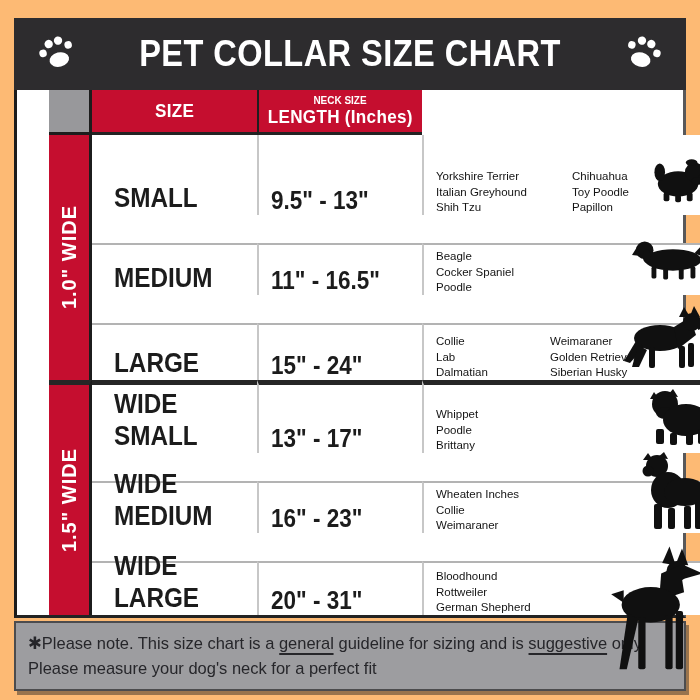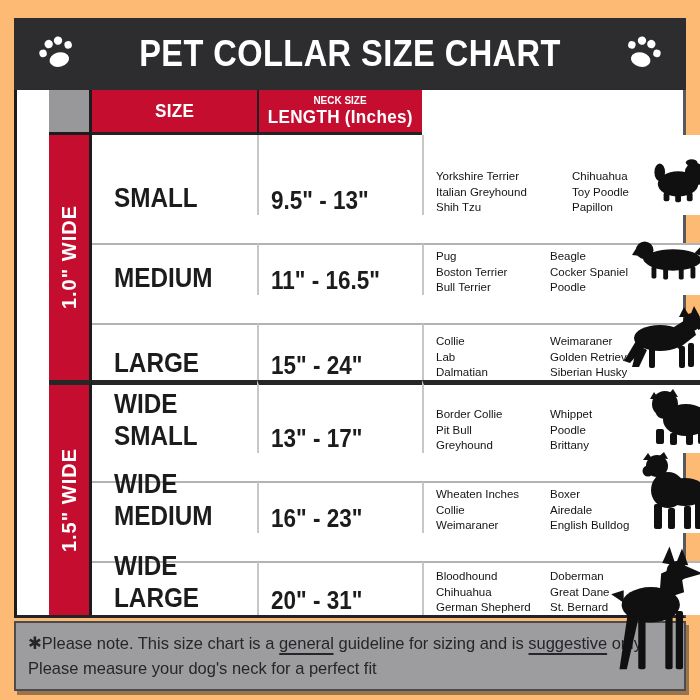--- a/index.html
+++ b/index.html
@@ -175,23 +175,20 @@
         </span>
       </div>
 
       <div class="cell size-cell rt-light" style="grid-area:3/2">
         <span class="size-text">MEDIUM</span>
       </div>
       <div class="cell len-cell colsep rt-light" style="grid-area:3/3">
         <span class="len-text">11" - 16.5"</span>
       </div>
       <div class="cell breeds-cell colsep rt-light" style="grid-area:3/4">
-        <div class="breed-col a">Pug
-Boston Terrier
-Bull Terrier</div>
         <div class="breed-col b">Beagle
 Cocker Spaniel
 Poodle</div>
         <span class="dog dog-1">
           <svg width="78" height="46" viewBox="0 0 80 46">
             <g class="ink" fill="#101010">
               <ellipse cx="42" cy="25" rx="29" ry="11"></ellipse>
               <circle cx="13" cy="15" r="9"></circle>
               <polygon points="5,12 0,20 9,21"></polygon>
               <ellipse cx="15" cy="21" rx="4" ry="7"></ellipse>
@@ -238,23 +235,20 @@
       </div>
 
       <div class="cell size-cell rt-thick" style="grid-area:5/2">
         <span class="size-text">WIDE
 SMALL</span>
       </div>
       <div class="cell len-cell colsep rt-thick" style="grid-area:5/3">
         <span class="len-text">13" - 17"</span>
       </div>
       <div class="cell breeds-cell colsep rt-thick" style="grid-area:5/4">
-        <div class="breed-col a">Border Collie
-Pit Bull
-Greyhound</div>
         <div class="breed-col b">Whippet
 Poodle
 Brittany</div>
         <span class="dog dog-3">
           <svg width="62" height="60" viewBox="0 0 62 60">
             <g class="ink" fill="#101010">
               <circle cx="17" cy="17" r="13"></circle>
               <polygon points="6,5 11,12 2,12"></polygon>
               <polygon points="25,2 30,10 19,9"></polygon>
               <ellipse cx="17" cy="26" rx="9" ry="6"></ellipse>
@@ -273,23 +267,20 @@
         <span class="size-text">WIDE
 MEDIUM</span>
       </div>
       <div class="cell len-cell colsep rt-light" style="grid-area:6/3">
         <span class="len-text">16" - 23"</span>
       </div>
       <div class="cell breeds-cell colsep rt-light" style="grid-area:6/4">
         <div class="breed-col a">Wheaten Inches
 Collie
 Weimaraner</div>
-        <div class="breed-col b">Boxer
-Airedale
-English Bulldog</div>
         <span class="dog dog-4">
           <svg width="70" height="88" viewBox="0 0 70 78">
             <g class="ink" fill="#101010">
               <circle cx="17" cy="14" r="11"></circle>
               <polygon points="8,1 13,8 3,8"></polygon>
               <polygon points="24,0 28,7 17,6"></polygon>
               <circle cx="8" cy="19" r="5.5"></circle>
               <ellipse cx="28" cy="38" rx="17" ry="18"></ellipse>
               <ellipse cx="45" cy="40" rx="21" ry="14"></ellipse>
               <polygon points="60,18 66,2 68,20"></polygon>
@@ -304,25 +295,22 @@
 
       <div class="cell size-cell rt-light" style="grid-area:7/2">
         <span class="size-text">WIDE
 LARGE</span>
       </div>
       <div class="cell len-cell colsep rt-light" style="grid-area:7/3">
         <span class="len-text">20" - 31"</span>
       </div>
       <div class="cell breeds-cell colsep rt-light" style="grid-area:7/4">
         <div class="breed-col a">Bloodhound
-Chihuahua
+Rottweiler
 German Shepherd</div>
-        <div class="breed-col b">Doberman
-Great Dane
-St. Bernard</div>
         <span class="dog dog-5">
           <svg width="100" height="132" viewBox="0 0 96 124">
             <g class="ink" fill="#101010">
               <polygon points="60,0 66,18 53,16"></polygon>
               <polygon points="72,2 78,18 66,17"></polygon>
               <circle cx="67" cy="24" r="10"></circle>
               <polygon points="74,18 92,26 74,31"></polygon>
               <polygon points="52,26 70,18 74,44 50,52"></polygon>
               <ellipse cx="42" cy="56" rx="28" ry="17"></ellipse>
               <polygon points="16,42 4,46 16,54"></polygon>

